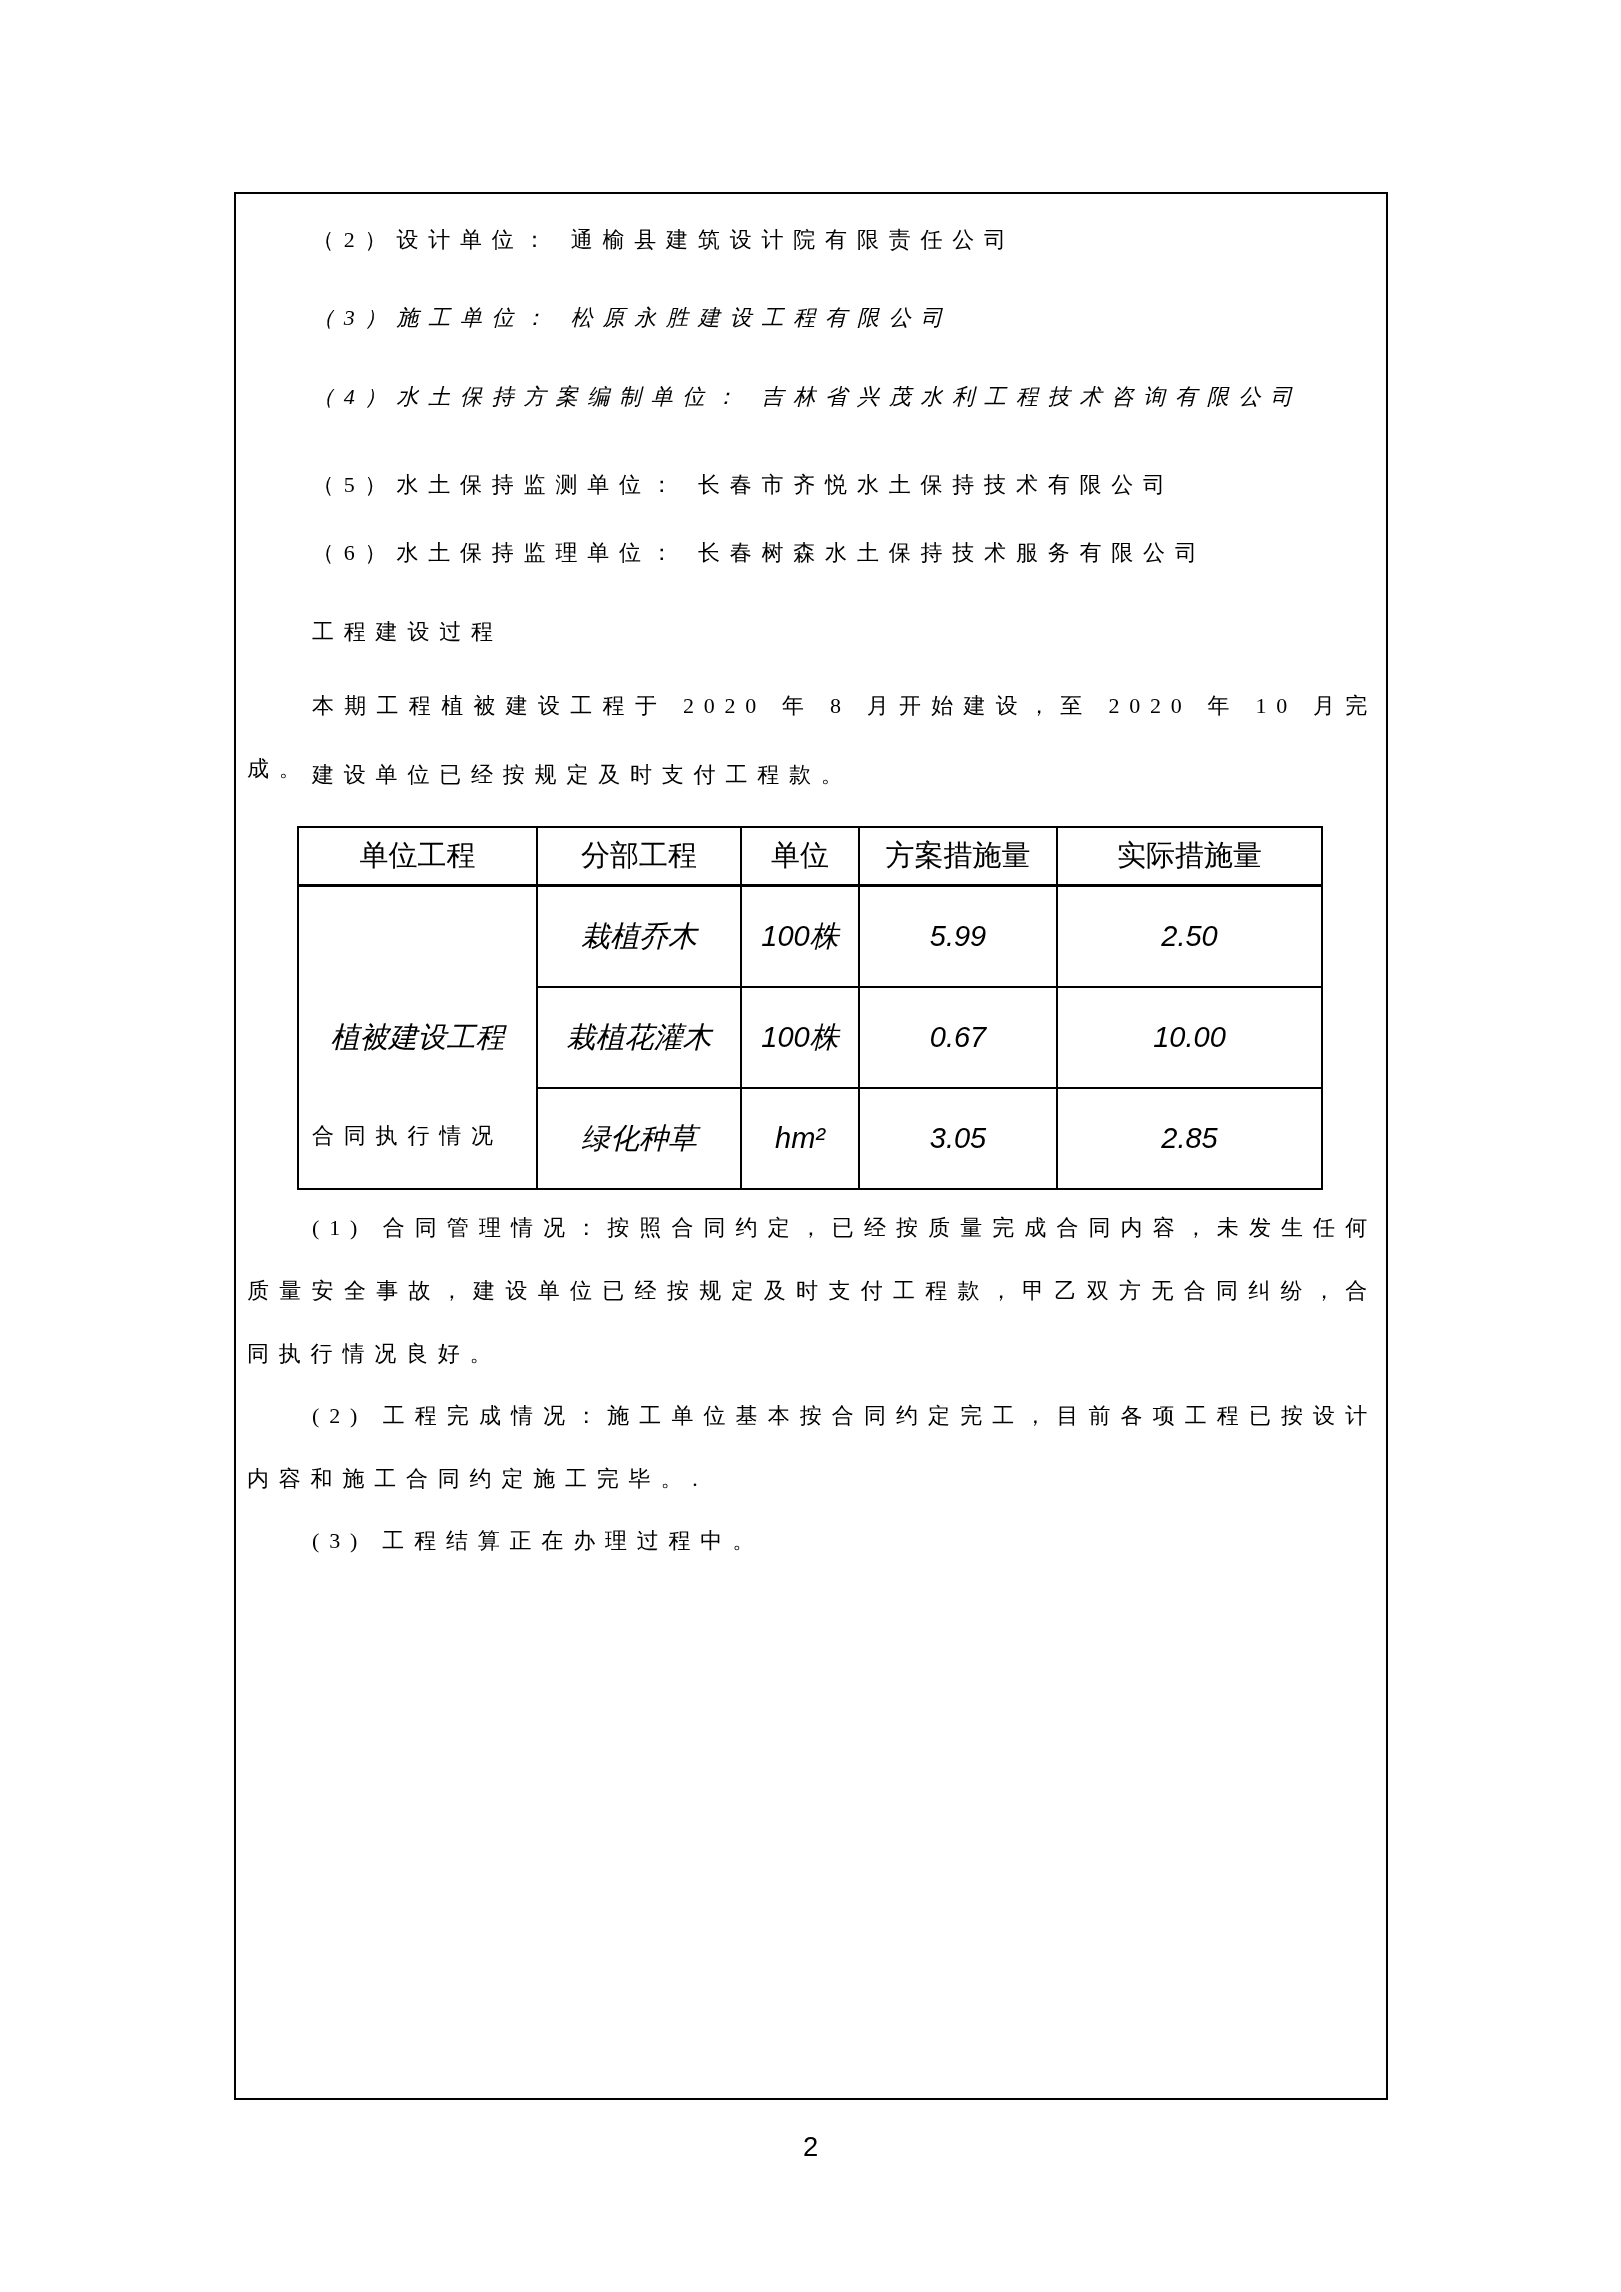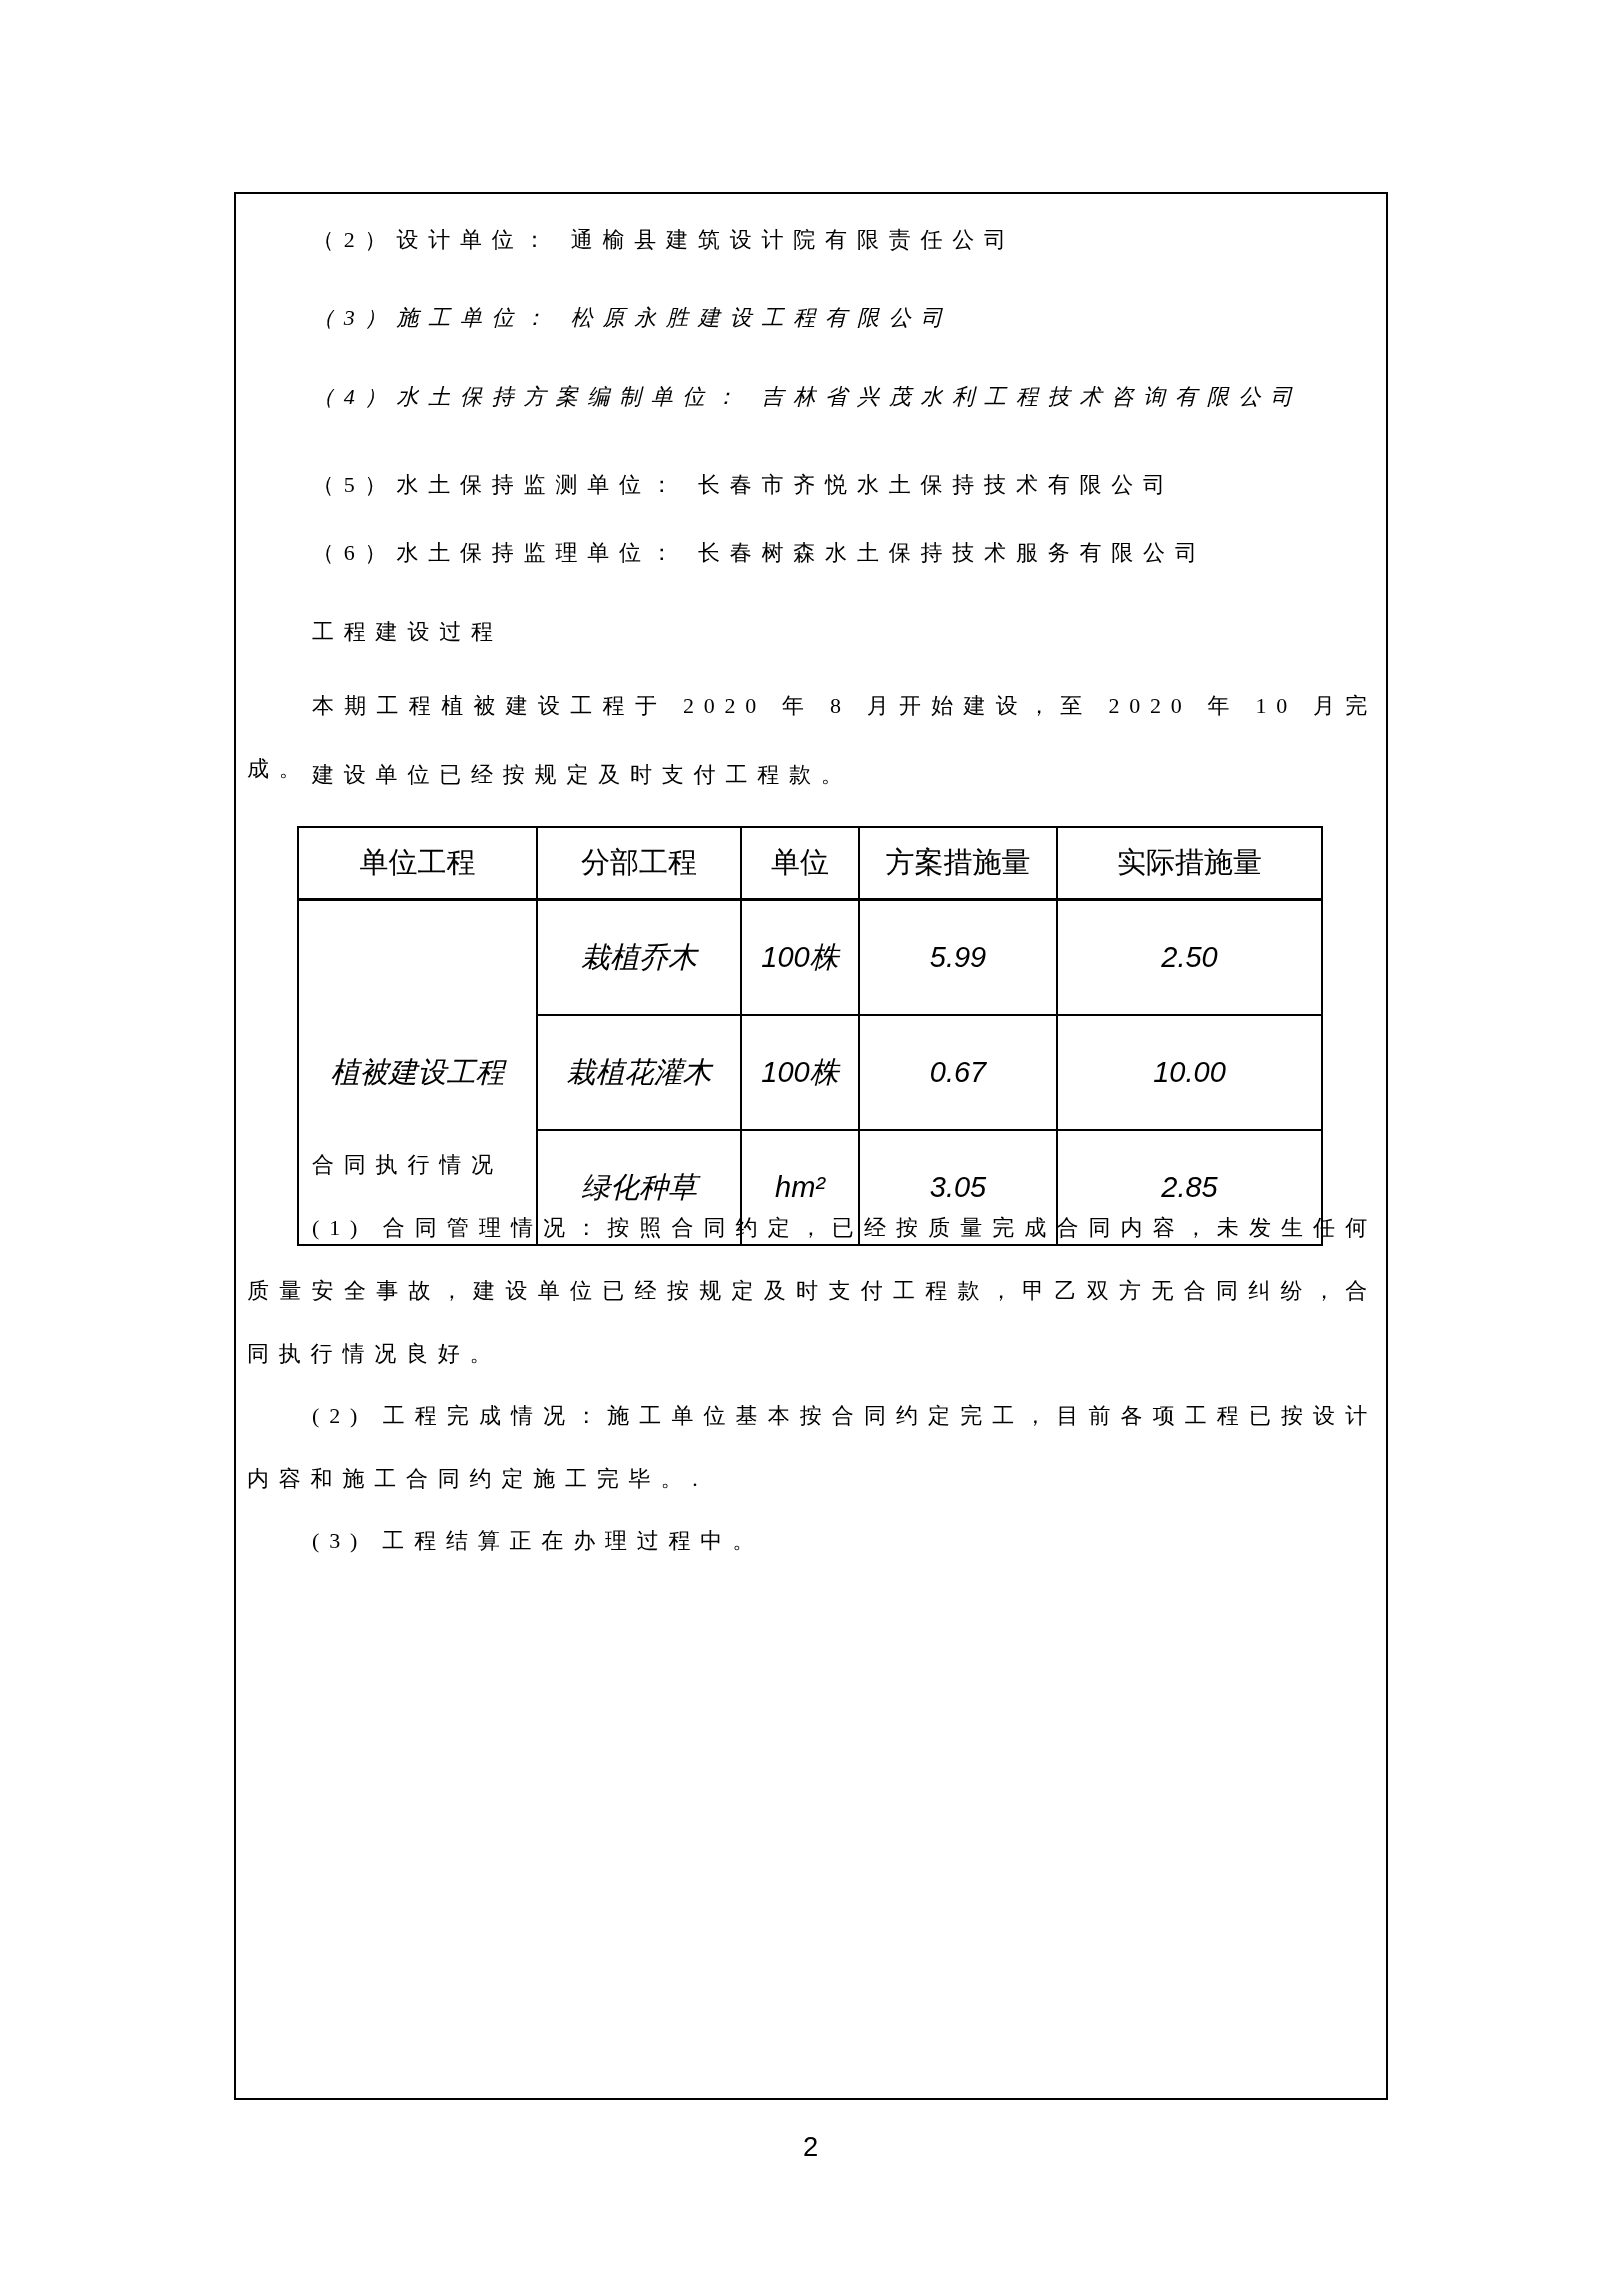--- a/index.html
+++ b/index.html
@@ -14,32 +14,32 @@
   .tline{
     position:absolute;left:247px;width:1130px;
     font-size:22px;line-height:63px;text-align:justify;
     letter-spacing:9.8px;white-space:normal;
   }
   .indent{text-indent:65px;}
   
   .y-item2{top:208px;} .y-item3{top:286px;font-style:italic;} .y-item4{top:365px;font-style:italic;}
   .y-item5{top:453px;} .y-item6{top:521px;}
   .y-proc{top:600px;} .y-build{top:674px;} .y-note{top:743px;}
-  .y-contract{top:1133px;} .y-p1{top:1196px;} .y-p2{top:1384px;} .y-p3{top:1509px;}
+  .y-contract{top:1104px;} .y-p1{top:1196px;} .y-p2{top:1384px;} .y-p3{top:1509px;}
   
   table.measures{
     position:absolute;left:297px;top:826px;width:1023px;
     border-collapse:collapse;table-layout:fixed;
     border:2.9px solid #000;
     font-family:"Liberation Sans","DejaVu Sans",sans-serif;
     font-size:29px;
   }
   table.measures th, table.measures td{
     border:2px solid #000;text-align:center;vertical-align:middle;
-    padding:15px;overflow:hidden;font-weight:normal;
+    padding:8px;overflow:hidden;font-weight:normal;
   }
   table.measures thead th{height:39px;border-bottom:3.9px solid #000;}
   table.measures tbody td{height:83px;border-top:2.9px solid #000;font-style:italic;}
   .page-num{
     position:absolute;left:0;top:2129px;width:1621px;text-align:center;
     font-family:"Liberation Sans","DejaVu Sans",sans-serif;font-size:27.4px;line-height:35px;
   }
 </style>
 </head>
 <body>

